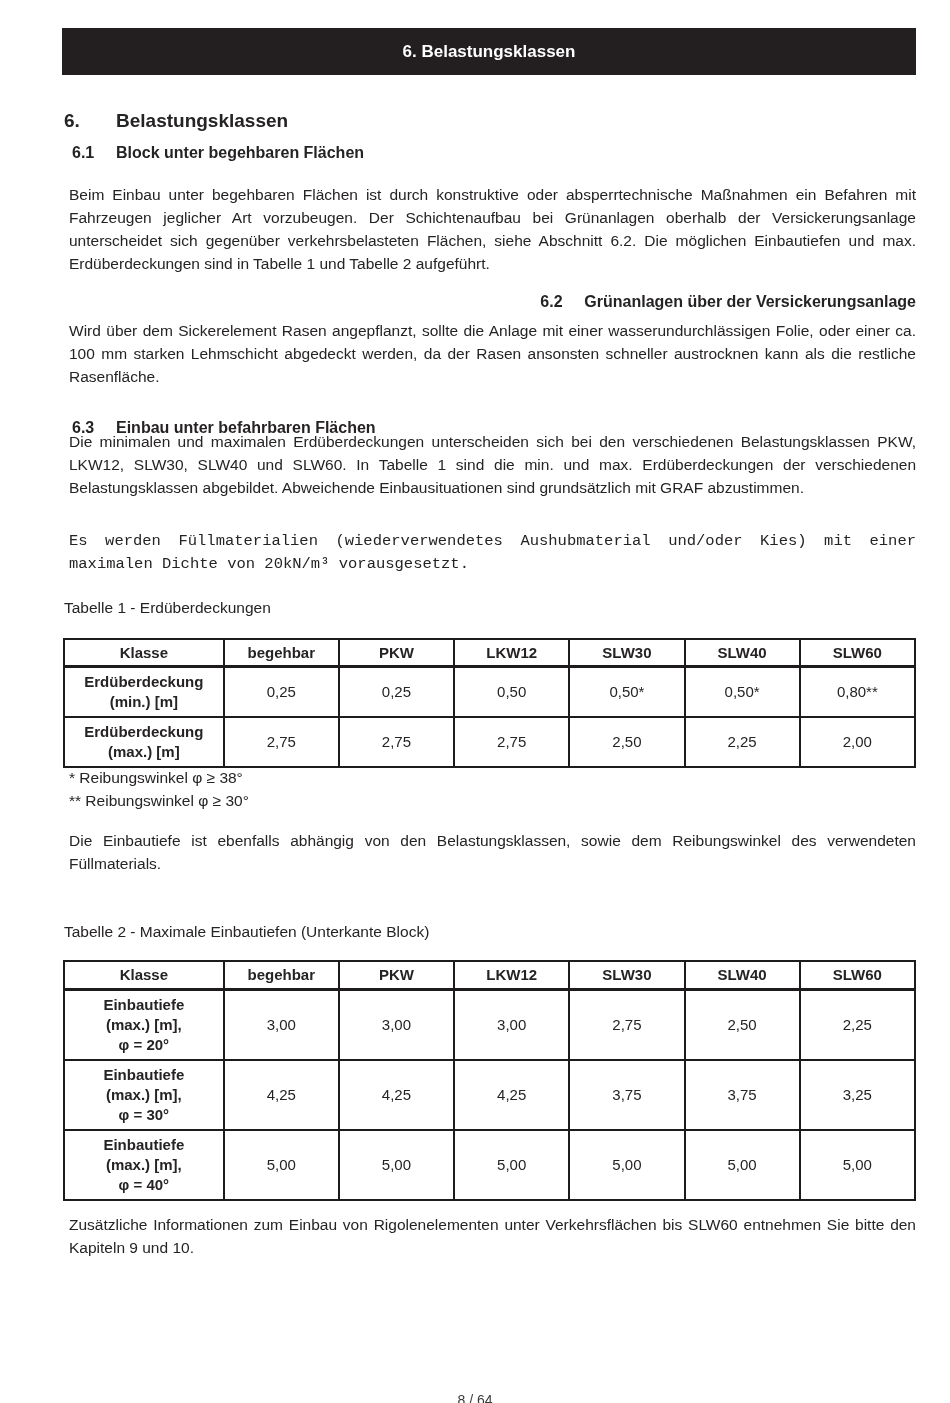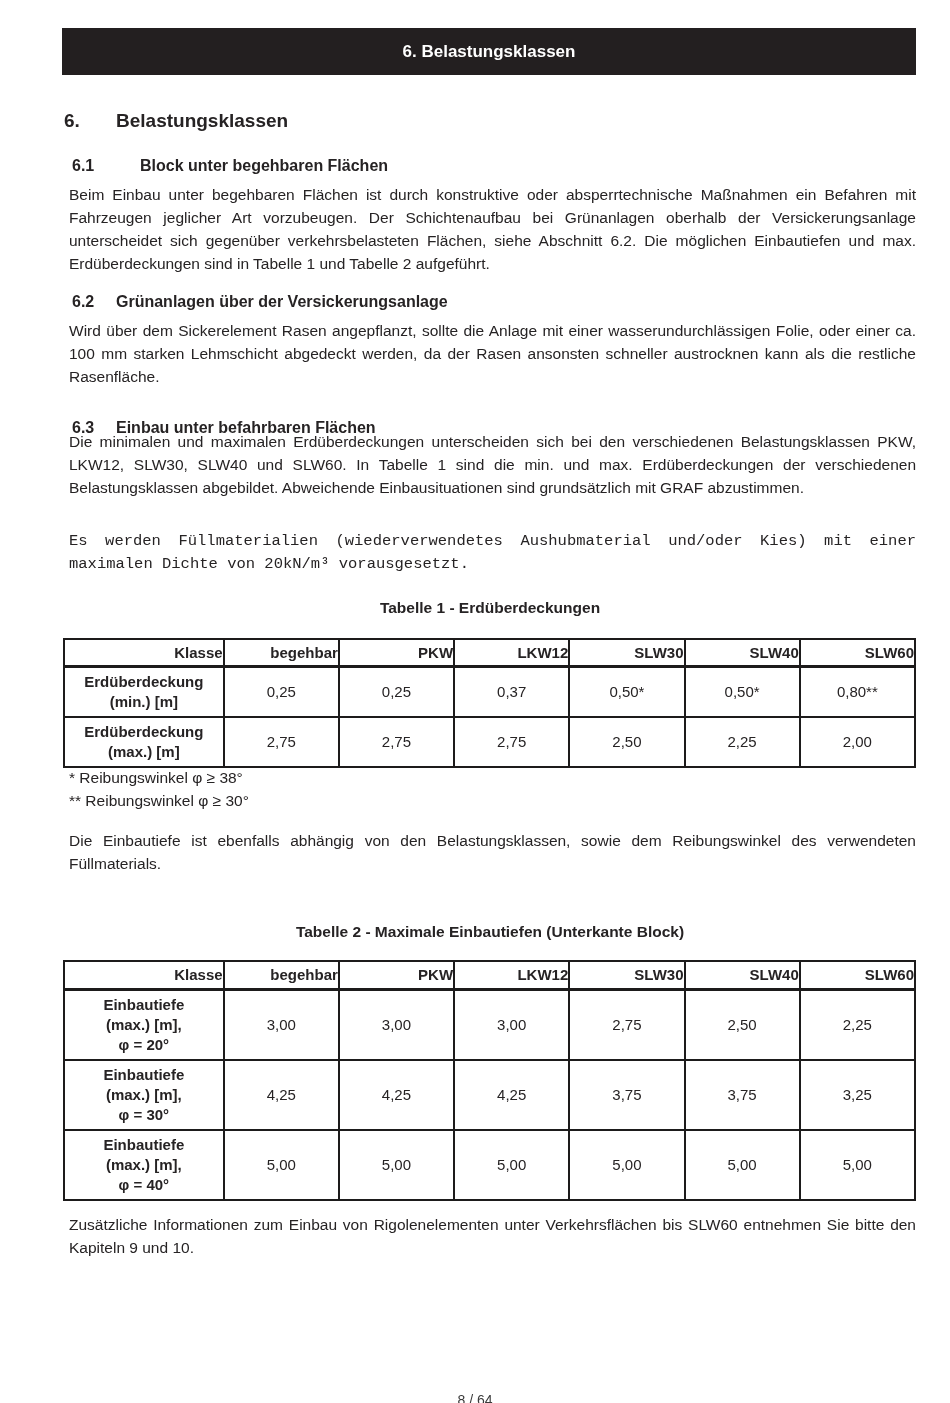--- a/index.html
+++ b/index.html
@@ -31,36 +31,36 @@
   .h2 { font-size: 16px; font-weight: bold; display: flex; padding-left: 8px; }
   .h2 .num { width: 44px; flex: none; }
   .para {
     font-size: 15.5px;
     line-height: 23px;
     text-align: justify;
     padding-left: 5px;
   }
   .tbl-title {
     font-size: 15.5px;
-    font-weight: bold;
-    text-align: center;
+    font-weight: normal;
+    text-align: left;
   }
   table {
     border-collapse: collapse;
     width: 853px;
     table-layout: fixed;
   }
   th, td {
     border: 2px solid #1d1b1b;
     text-align: center;
     vertical-align: middle;
     font-size: 15px;
     white-space: pre-line;
   }
-  thead th { font-weight: bold; border-bottom-width: 3px; text-align: right; }
+  thead th { font-weight: bold; border-bottom-width: 3px; }
   td.lbl { font-weight: bold; line-height: 20px; padding: 4px 2px; }
   td.val { font-weight: normal; }
   .t1 thead th { height: 27px; }
   .t1 td { height: 41px; }
   .t2 thead th { height: 28px; }
   .t2 td { height: 62px; }
   .footnote {
     font-size: 15.5px;
     line-height: 23px;
     padding-left: 5px;
@@ -81,27 +81,27 @@
 
   <div class="header-bar">
     <span>6. Belastungsklassen</span>
   </div>
 
   <div class="block h1" style="top:110px;">
     <span class="num">6.</span>
     <span>Belastungsklassen</span>
   </div>
 
-  <div class="block h2" style="top:157px;gap:24px;">
+  <div class="block h2" style="top:144px;">
     <span class="num">6.1</span>
     <span>Block unter begehbaren Flächen</span>
   </div>
   <div class="block para" style="top:183px;">Beim Einbau unter begehbaren Flächen ist durch konstruktive oder absperrtechnische Maßnahmen ein Befahren mit Fahrzeugen jeglicher Art vorzubeugen. Der Schichtenaufbau bei Grünanlagen oberhalb der Versickerungsanlage unterscheidet sich gegenüber verkehrsbelasteten Flächen, siehe Abschnitt 6.2. Die möglichen Einbautiefen und max. Erdüberdeckungen sind in Tabelle 1 und Tabelle 2 aufgeführt.</div>
 
-  <div class="block h2" style="top:293px;">
+  <div class="block h2" style="top:293px;justify-content:flex-end;">
     <span class="num">6.2</span>
     <span>Grünanlagen über der Versickerungsanlage</span>
   </div>
   <div class="block para" style="top:319px;">Wird über dem Sickerelement Rasen angepflanzt, sollte die Anlage mit einer wasserundurchlässigen Folie, oder einer ca. 100 mm starken Lehmschicht abgedeckt werden, da der Rasen ansonsten schneller austrocknen kann als die restliche Rasenfläche.</div>
 
   <div class="block h2" style="top:419px;">
     <span class="num">6.3</span>
     <span>Einbau unter befahrbaren Flächen</span>
   </div>
   <div class="block para" style="top:430px;">Die minimalen und maximalen Erdüberdeckungen unterscheiden sich bei den verschiedenen Belastungsklassen PKW, LKW12, SLW30, SLW40 und SLW60. In Tabelle 1 sind die min. und max. Erdüberdeckungen der verschiedenen Belastungsklassen abgebildet. Abweichende Einbausituationen sind grundsätzlich mit GRAF abzustimmen.</div>
@@ -130,21 +130,21 @@
           <th>SLW40</th>
           <th>SLW60</th>
         </tr>
       </thead>
       <tbody>
         <tr>
           <td class="lbl">Erdüberdeckung
 (min.) [m]</td>
           <td class="val">0,25</td>
           <td class="val">0,25</td>
-          <td class="val">0,37</td>
+          <td class="val">0,50</td>
           <td class="val">0,50*</td>
           <td class="val">0,50*</td>
           <td class="val">0,80**</td>
         </tr>
         <tr>
           <td class="lbl">Erdüberdeckung
 (max.) [m]</td>
           <td class="val">2,75</td>
           <td class="val">2,75</td>
           <td class="val">2,75</td>

